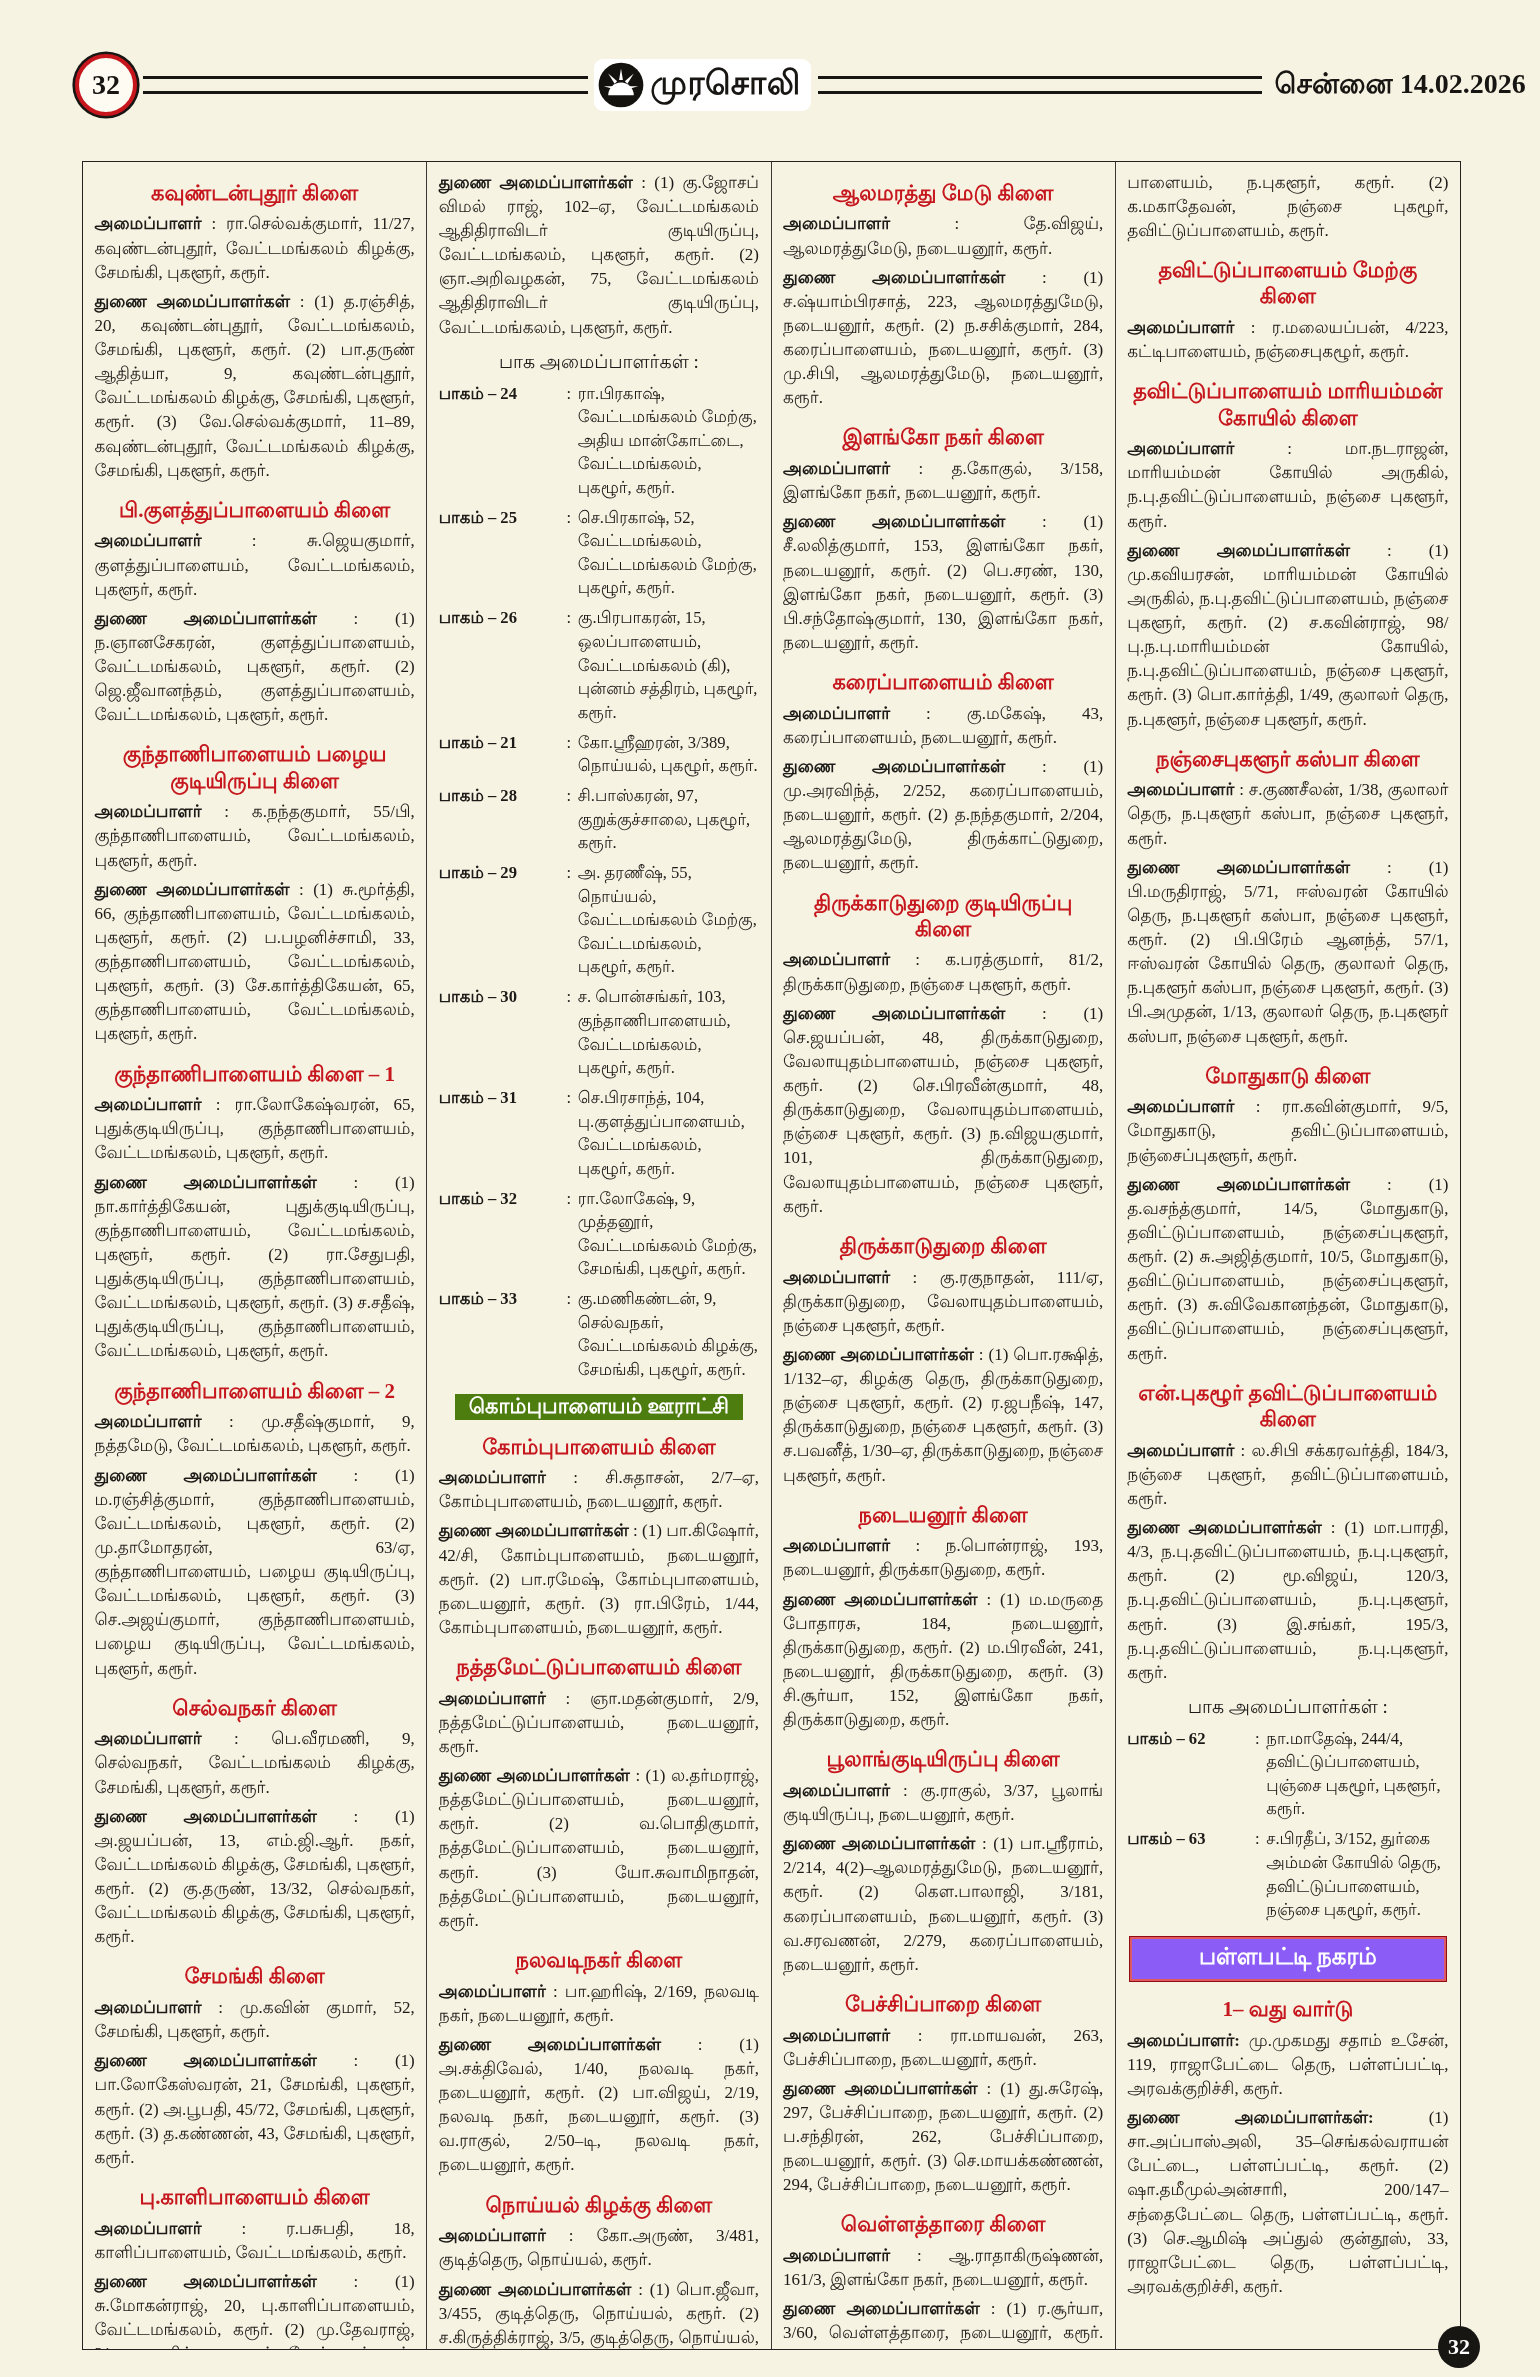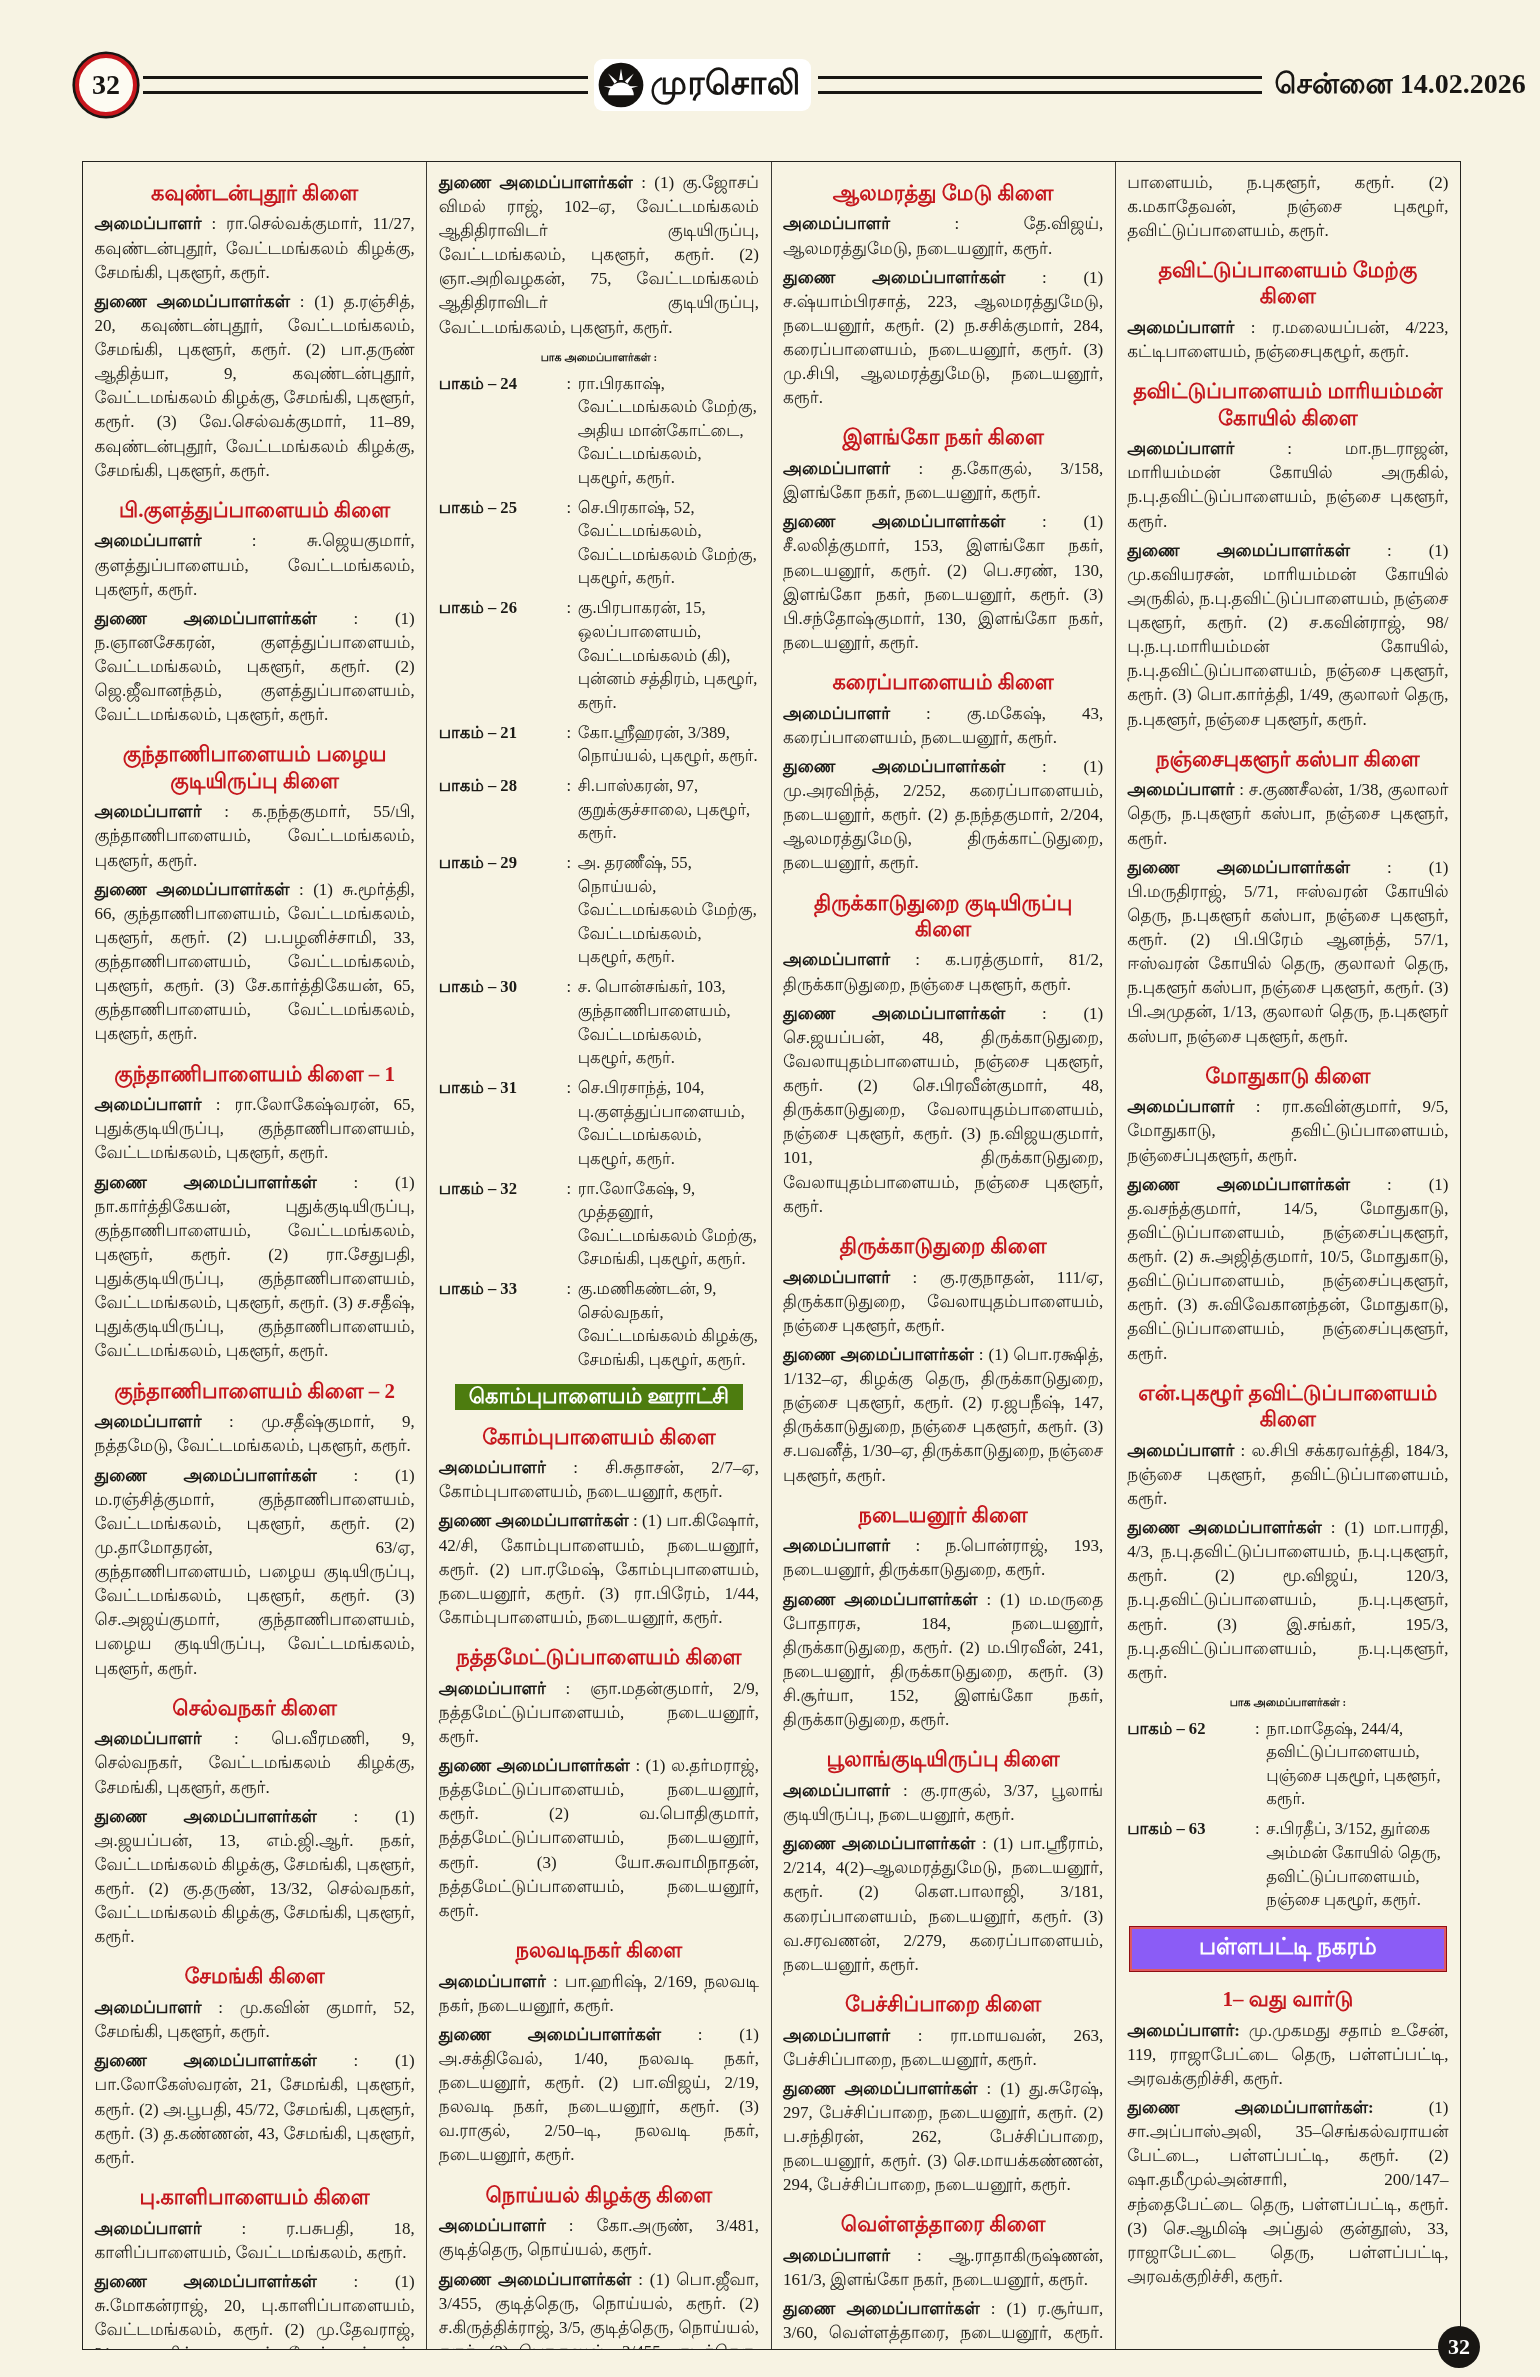--- a/index.html
+++ b/index.html
@@ -23,21 +23,21 @@
   .edition{flex:0 0 auto;font-weight:bold;font-size:28px;color:#181613;margin:0 15.3px 0 6.4px;font-family:Liberation Serif, serif;}
   
   .frame{position:absolute;left:82px;top:161px;width:1377px;height:2187px;
     border:1.9px solid #24221e;background:#f7f3e3;
     display:grid;grid-template-columns:1fr 1fr 1fr 1fr;}
   .col{overflow:hidden;padding:3.8px 11.5px 6.4px 11.5px;border-right:1.3px solid #3a3833;}
   .col:last-child{border-right:none;}
   
   .h{color:#c5171d;font-weight:bold;font-size:21px;text-align:center;
      line-height:1.25;margin:14px 3.8px 6.4px 3.8px;}
-  .ch{font-weight:bold;font-size:11px;text-align:center;margin:11.5px 0 6.4px 0;}
+  .ch{font-weight:normal;font-size:19px;text-align:center;margin:11.5px 0 6.4px 0;}
   p.body{font-size:17px;line-height:1.42;text-align:justify;margin:5px 0;}
   p.body strong{font-weight:bold;}
   .part{display:flex;font-size:16.6px;line-height:1.42;margin:6.4px 0;}
   .part .pl{flex:0 0 121px;font-weight:bold;white-space:nowrap;}
   .part .pc{flex:0 0 18px;text-align:center;}
   .part .px{flex:1 1 auto;text-align:left;}
   .banner-pink{display:block;width:fit-content;margin:12.8px auto 3.8px auto;
     background:#4d7c0f;color:#ffffff;font-weight:bold;font-size:21px;
     padding:0 14px;line-height:1.2;}
   .banner-red{display:block;margin:14px 1.3px 5.1px 1.3px;background:#8b5cf6;color:#ffffff;

